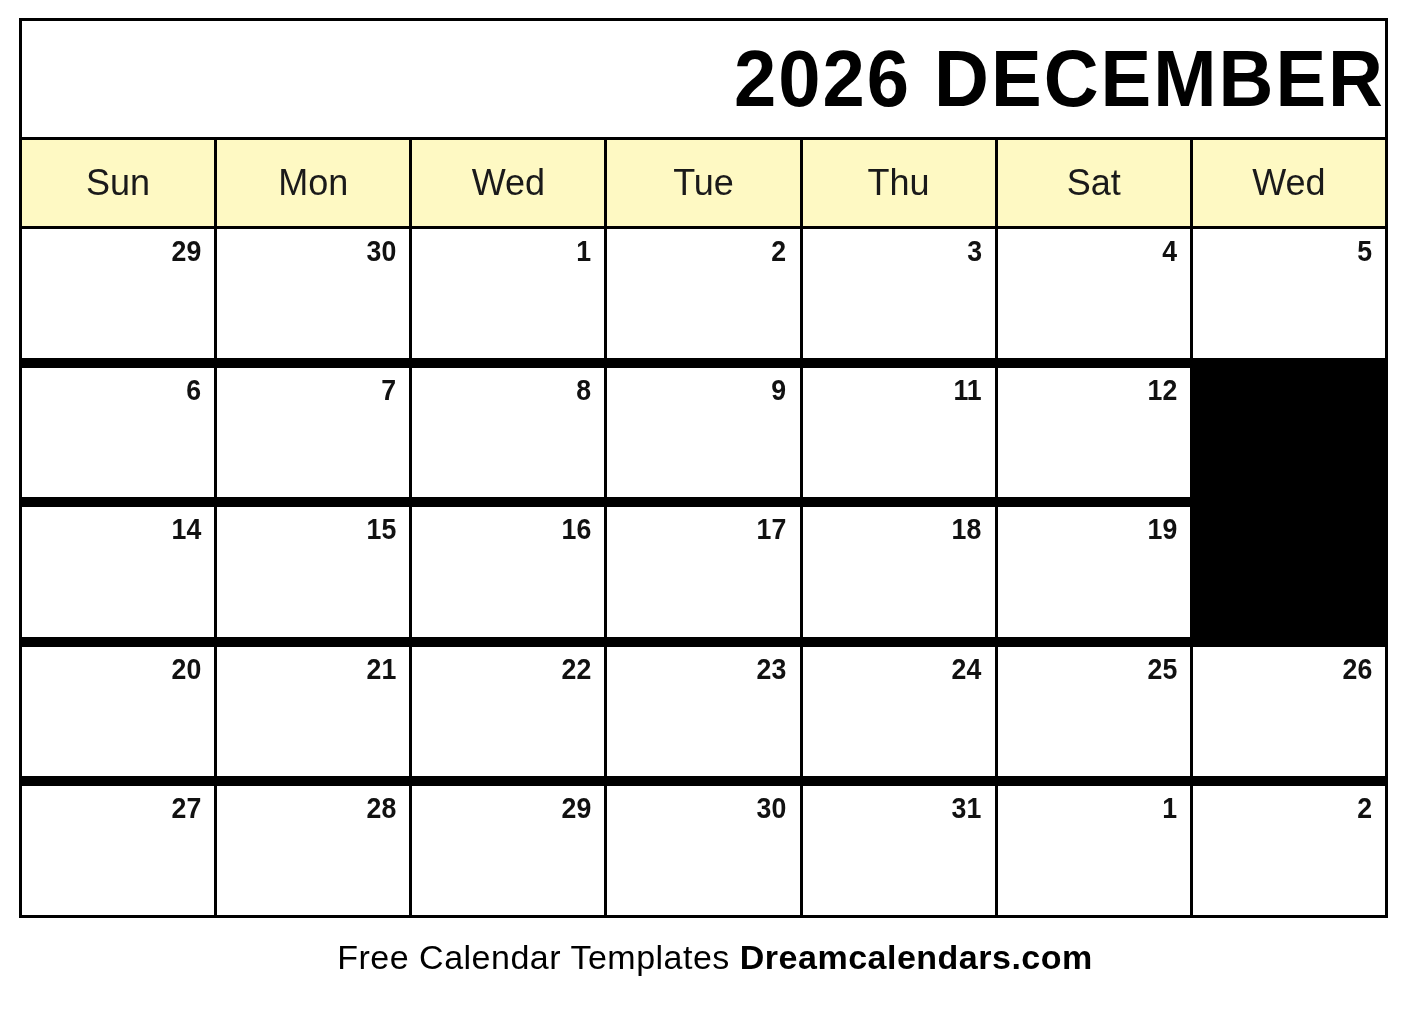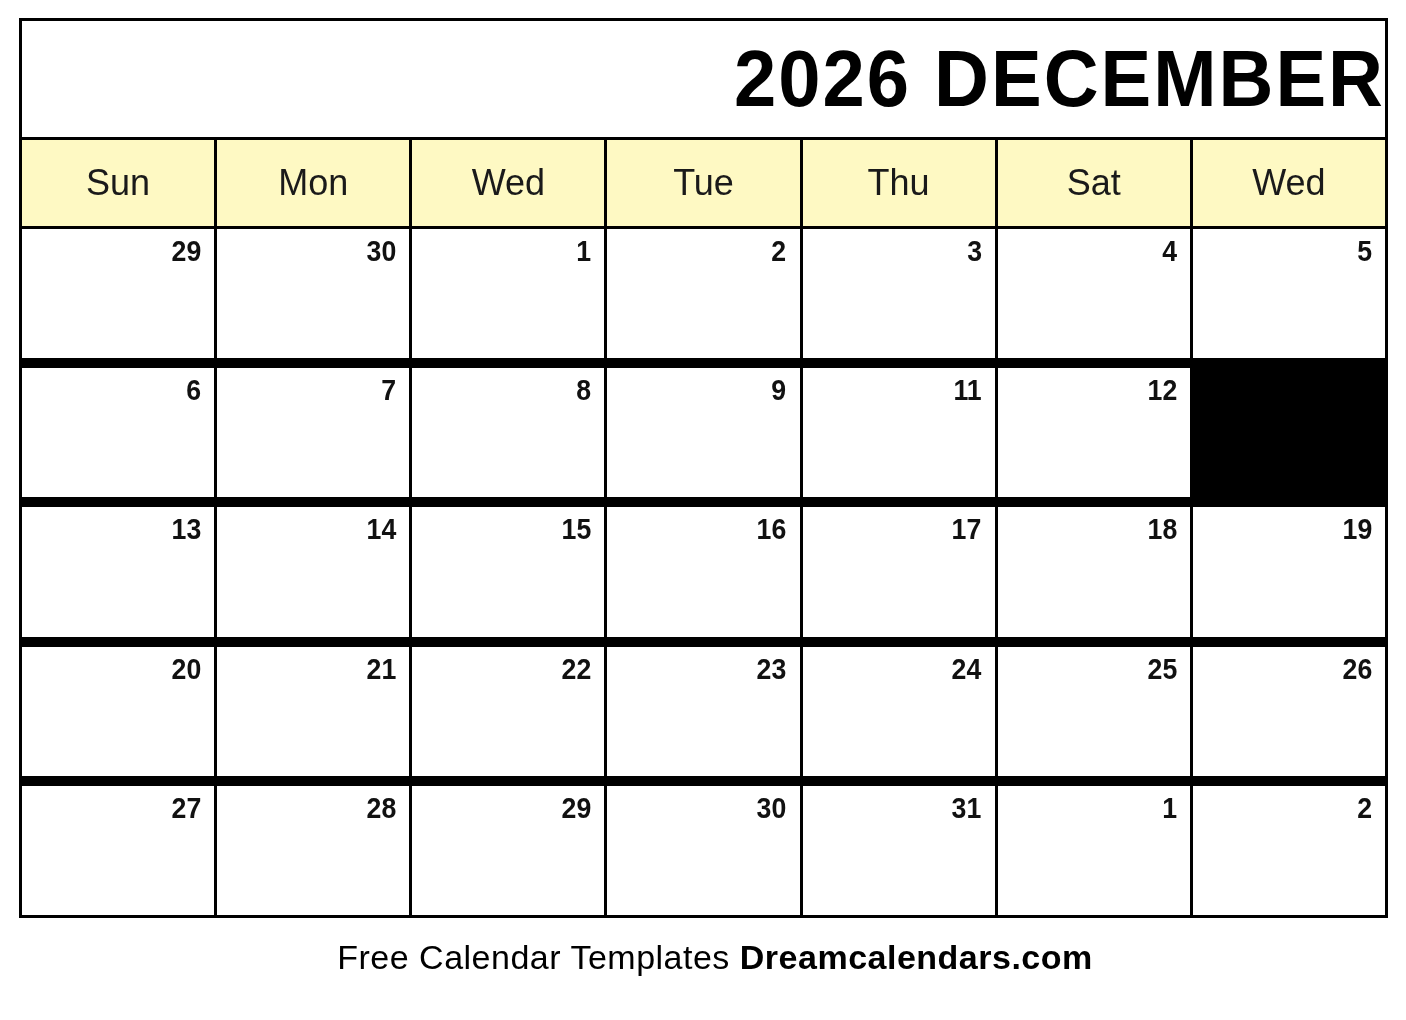--- a/index.html
+++ b/index.html
@@ -158,23 +158,20 @@
           </div>
           <div class="day-cell">
             <span class="day-number">11</span>
           </div>
           <div class="day-cell">
             <span class="day-number">12</span>
           </div>
         </div>
         <div class="week-row">
           <div class="day-cell">
-            <span class="day-number">13</span>
-          </div>
-          <div class="day-cell">
             <span class="day-number">14</span>
           </div>
           <div class="day-cell">
             <span class="day-number">15</span>
           </div>
           <div class="day-cell">
             <span class="day-number">16</span>
           </div>
           <div class="day-cell">
             <span class="day-number">17</span>

